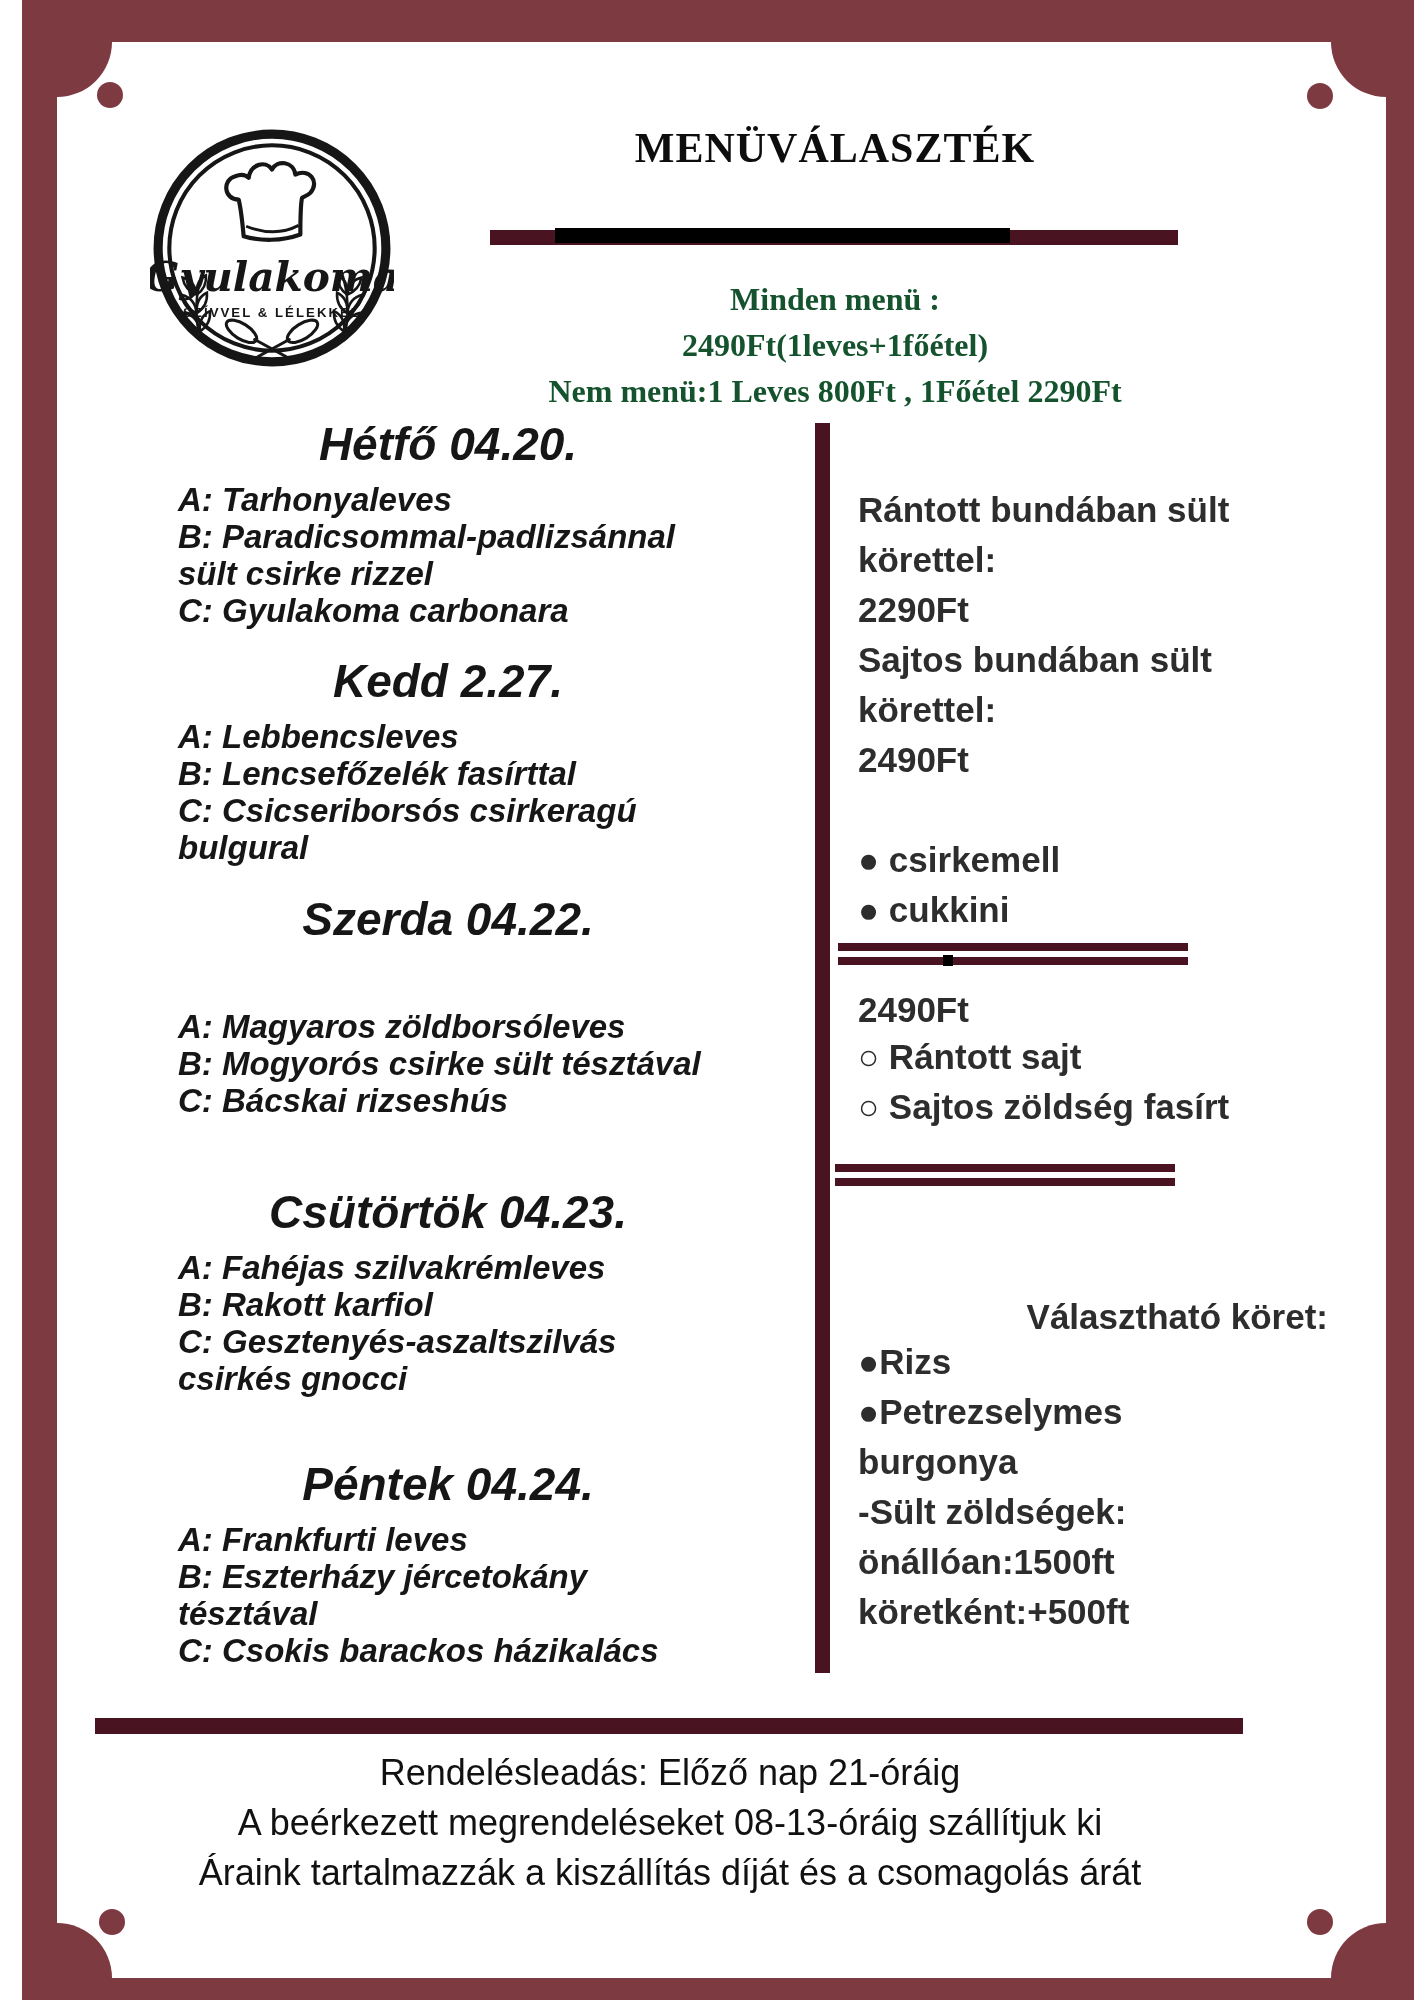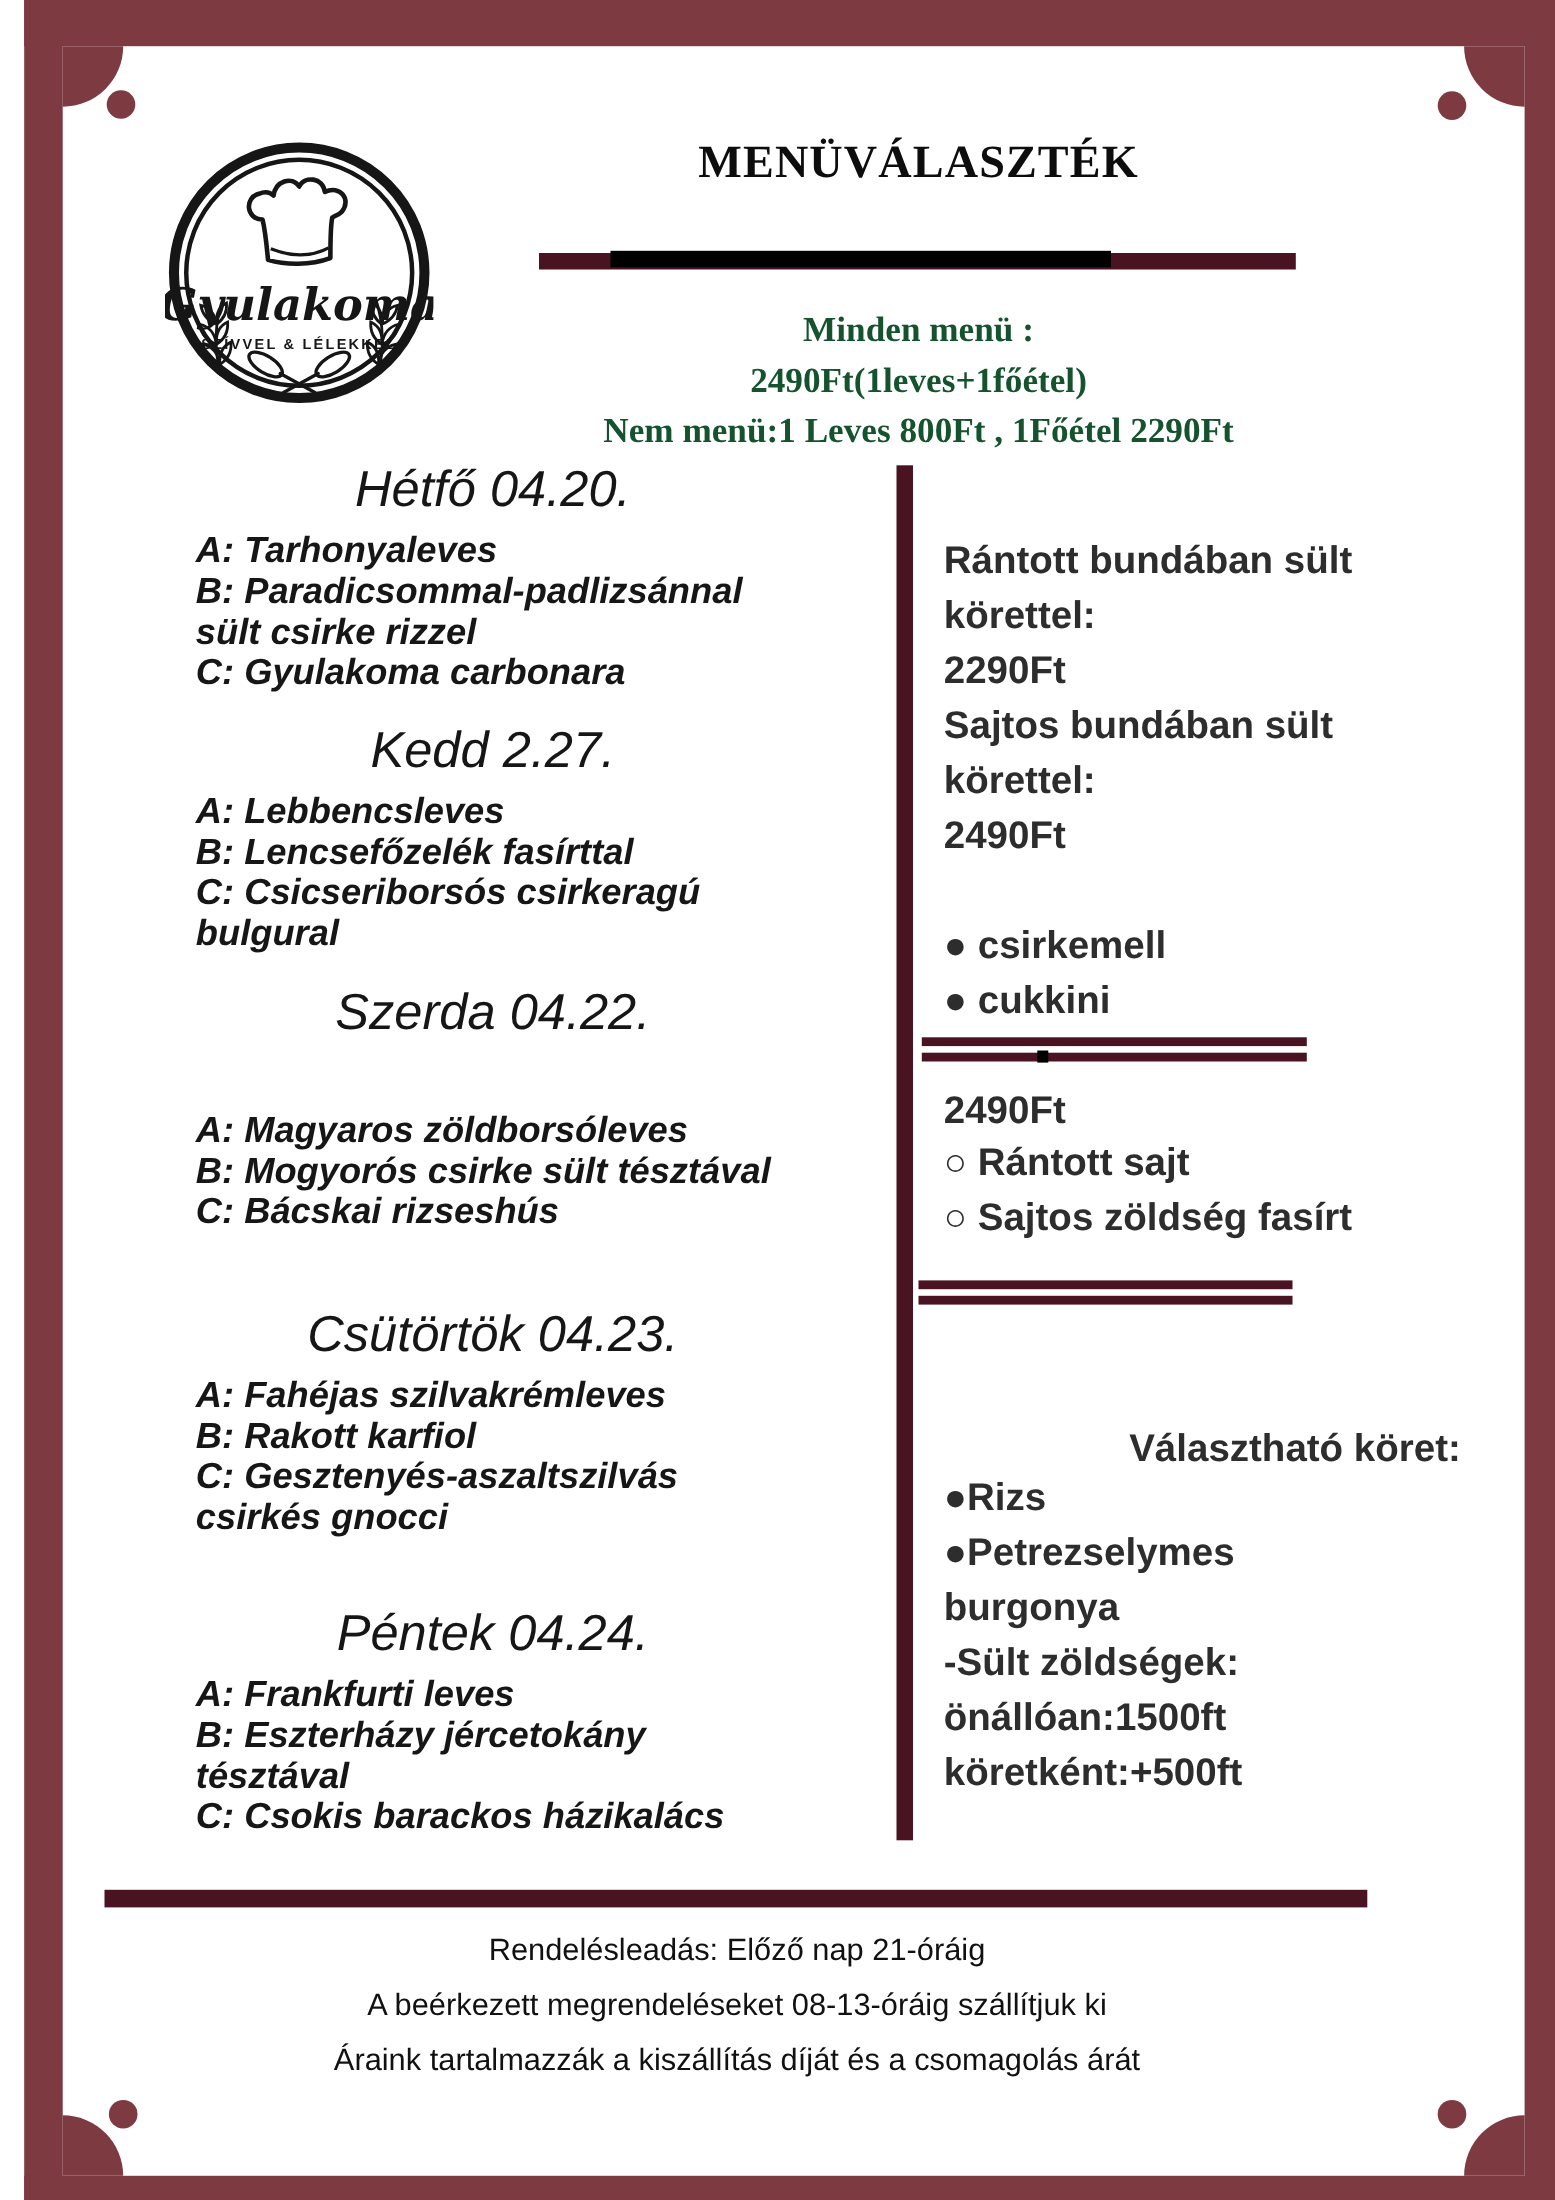--- a/index.html
+++ b/index.html
@@ -42,21 +42,21 @@
   .title-bar .black-seg{position:absolute;left:65px;top:-2px;width:455px;height:15px;background:#000;}
   .subtitle{
     position:absolute;left:370px;top:276px;width:930px;text-align:center;
     font-family:"Liberation Serif",serif;font-weight:700;font-size:32px;
     line-height:46px;color:#14532d;
   }
 
   
   .day{position:absolute;left:178px;width:540px;color:var(--ink);}
   .day .day-title{
-    text-align:center;font-size:46px;font-weight:400;font-style:italic;
+    text-align:center;font-size:46px;font-weight:700;font-style:italic;
     line-height:53px;margin:0;
   }
   .day .items{margin-top:10px;font-size:33px;font-weight:700;font-style:italic;line-height:37px;}
   .day.extra-gap .items{margin-top:62px;}
 
   
   .vdivider{position:absolute;left:815px;top:423px;width:15px;height:1250px;background:var(--accent);}
   .rcol{position:absolute;left:858px;width:470px;color:var(--body);
         font-size:35px;font-weight:700;line-height:50px;}
   .rcol.para{top:485px;}
@@ -70,21 +70,21 @@
   .dbl-lines .ln.a{top:0;}
   .dbl-lines .ln.b{top:14px;}
   .dbl-lines.set1{left:838px;top:943px;width:350px;}
   .dbl-lines.set2{left:835px;top:1164px;width:340px;}
   .tick{position:absolute;left:105px;top:12px;width:10px;height:11px;background:#000;}
 
   
   .bottom-bar{position:absolute;left:95px;top:1718px;width:1148px;height:16px;background:var(--accent);}
   .footer{
     position:absolute;left:95px;top:1748px;width:1150px;text-align:center;
-    font-size:28px;line-height:50px;color:#111;font-weight:400;
+    font-size:36px;line-height:50px;color:#111;font-weight:400;
   }
 </style>
 </head>
 <body>
 
 <div class="page">
 
   <div class="strip top"></div>
   <div class="strip left"></div>
   <div class="strip right"></div>

